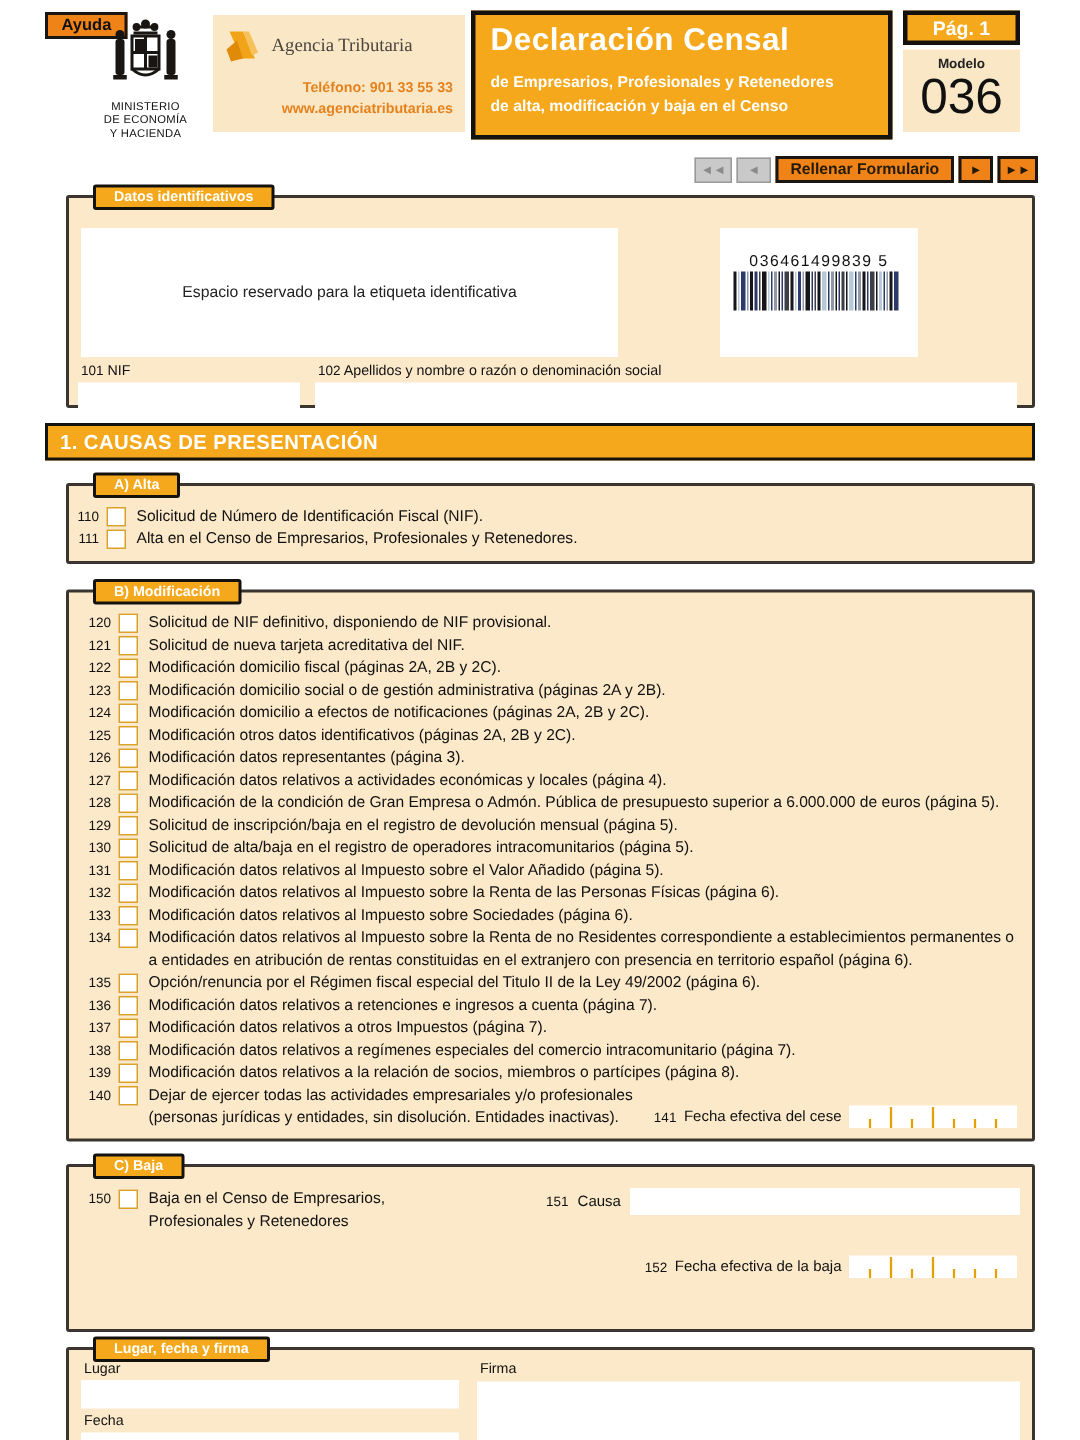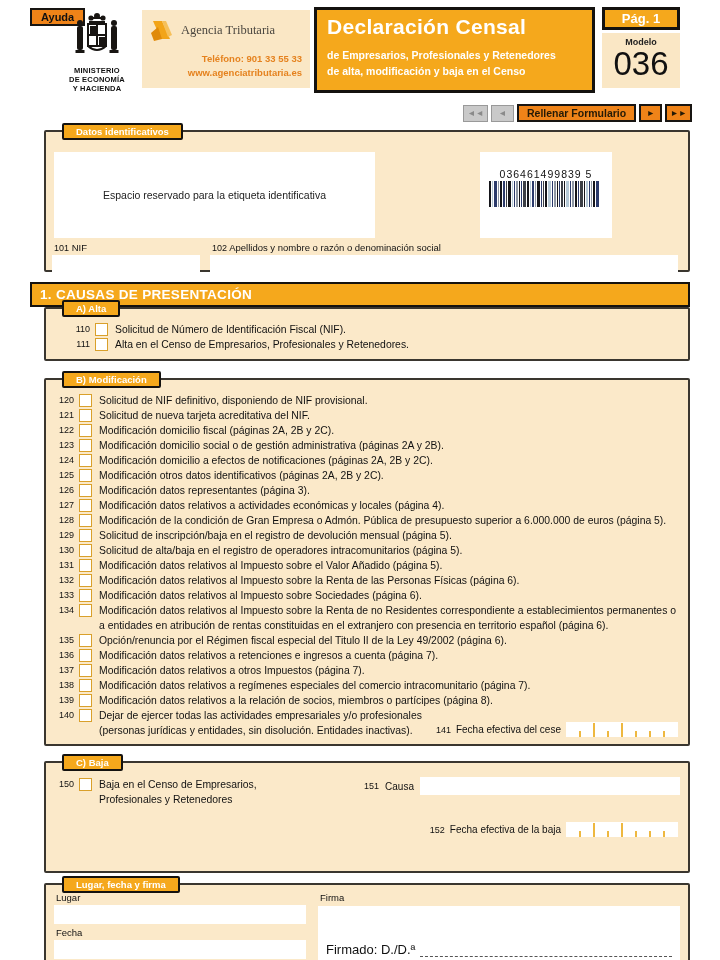--- a/index.html
+++ b/index.html
@@ -5,21 +5,21 @@
   html,body{margin:0;padding:0;background:#e8e8e8;}
   .page{width:720px;height:960px;background:#ffffff;margin:0 auto;position:relative;overflow:hidden;
         font-family:"Liberation Sans",sans-serif;color:#111;}
   
   .hdr{position:relative;height:100px;}
   .btn-orange{background:#EF8318;border:2px solid #181512;color:#111;font-weight:bold;
               font-family:"Liberation Sans",sans-serif;cursor:pointer;}
   .ayuda{position:absolute;left:30px;top:8px;font-size:11px;padding:1px 9px;}
   .ministry{position:absolute;left:54px;top:12px;width:86px;text-align:center;}
   .crest{display:block;margin:0 auto 2px;}
-  .mtxt{font-size:7.5px;font-weight:bold;line-height:1.2;letter-spacing:.2px;}
+  .mtxt{font-size:7.5px;font-weight:normal;line-height:1.2;letter-spacing:.2px;}
   .agency{position:absolute;left:142px;top:10px;width:168px;height:78px;background:#FAE7C5;
           box-sizing:border-box;padding:7px 8px 5px;}
   .agency-top{display:flex;align-items:center;gap:5px;}
   .aname{font-family:"Liberation Serif",serif;font-size:12.5px;color:#4a463f;}
   .acontact{text-align:right;margin-top:9px;font-size:9.5px;color:#E5821E;font-weight:bold;line-height:1.45;}
   .titlebox{position:absolute;left:314px;top:7px;width:281px;height:86px;background:#F5A81C;
             border:3px solid #14120f;box-sizing:border-box;padding:5px 10px;}
   .t1{color:#fff;font-size:21px;font-weight:bold;margin-bottom:9px;letter-spacing:.3px;}
   .t2{color:#fff;font-size:10.5px;font-weight:bold;line-height:1.5;}
   .pagecol{position:absolute;left:602px;top:7px;width:78px;}
@@ -37,37 +37,37 @@
   .fill{font-size:10.5px;height:18px;padding:0 8px;border:2px solid #181512;background:#EF8318;
         font-weight:bold;color:#241a06;cursor:pointer;font-family:"Liberation Sans",sans-serif;}
   
   .box{position:relative;border:2px solid #3a362f;background:#FBE9C9;margin-left:44px;margin-right:30px;
        border-radius:2px;box-sizing:border-box;}
   .tab{position:absolute;top:-9px;left:16px;background:#F5A81C;border:2px solid #14120f;color:#fff;
        font-weight:bold;font-size:9.5px;padding:1px 12px;border-radius:2px;white-space:nowrap;}
   
   .datos{margin-top:8px;height:142px;}
   .datos-body{display:flex;padding:20px 10px 0 8px;}
-  .label-space{width:321px;height:86px;background:#fff;display:flex;align-items:center;
+  .label-space{width:358px;height:86px;background:#fff;display:flex;align-items:center;
                justify-content:center;font-size:10.5px;color:#222;text-align:center;}
   .barcode-box{margin-left:auto;margin-right:66px;width:132px;height:86px;background:#fff;
                box-sizing:border-box;padding-top:16px;text-align:center;}
   .bc-num{font-size:10.5px;letter-spacing:1px;color:#111;}
   .bars{display:flex;height:26px;width:114px;margin:1px auto 0;align-items:stretch;}
   .datos-fields{display:flex;gap:10px;padding:2px 10px 0 6px;}
   .f101{width:148px;}
   .f102{flex:1;}
   .flabel{font-size:9.5px;padding:2px 0 2px 2px;white-space:nowrap;}
   .input{background:#fff;height:18px;}
   .code{font-size:9px;color:#111;}
   
   .secbar{margin:10px 30px 0;background:#F5A81C;border:2px solid #14120f;color:#fff;font-weight:bold;
           font-size:13.5px;padding:3px 8px;letter-spacing:.3px;}
   
-  .alta{padding:13px 24px 7px;}
+  .alta{margin-top:15px;padding:13px 0 7px;}
   .modif{margin-top:17px;padding:13px 8px 6px;}
   .check-row{display:flex;align-items:flex-start;line-height:15px;}
   .ccode{width:20px;text-align:right;font-size:9px;flex:none;padding-right:5px;line-height:15px;}
   .checkbox{width:11px;height:11px;background:#fff;border:1px solid #D9A02B;flex:none;
             margin:1px 7px 0 0;cursor:pointer;}
   .check-label{font-size:10.4px;color:#111;}
   .row140{display:flex;align-items:flex-end;}
   .left140{display:flex;align-items:flex-start;line-height:15px;}
   .wrap140{max-width:330px;}
   .right141{display:flex;align-items:center;gap:5px;margin-left:auto;padding-right:2px;padding-bottom:1px;}

